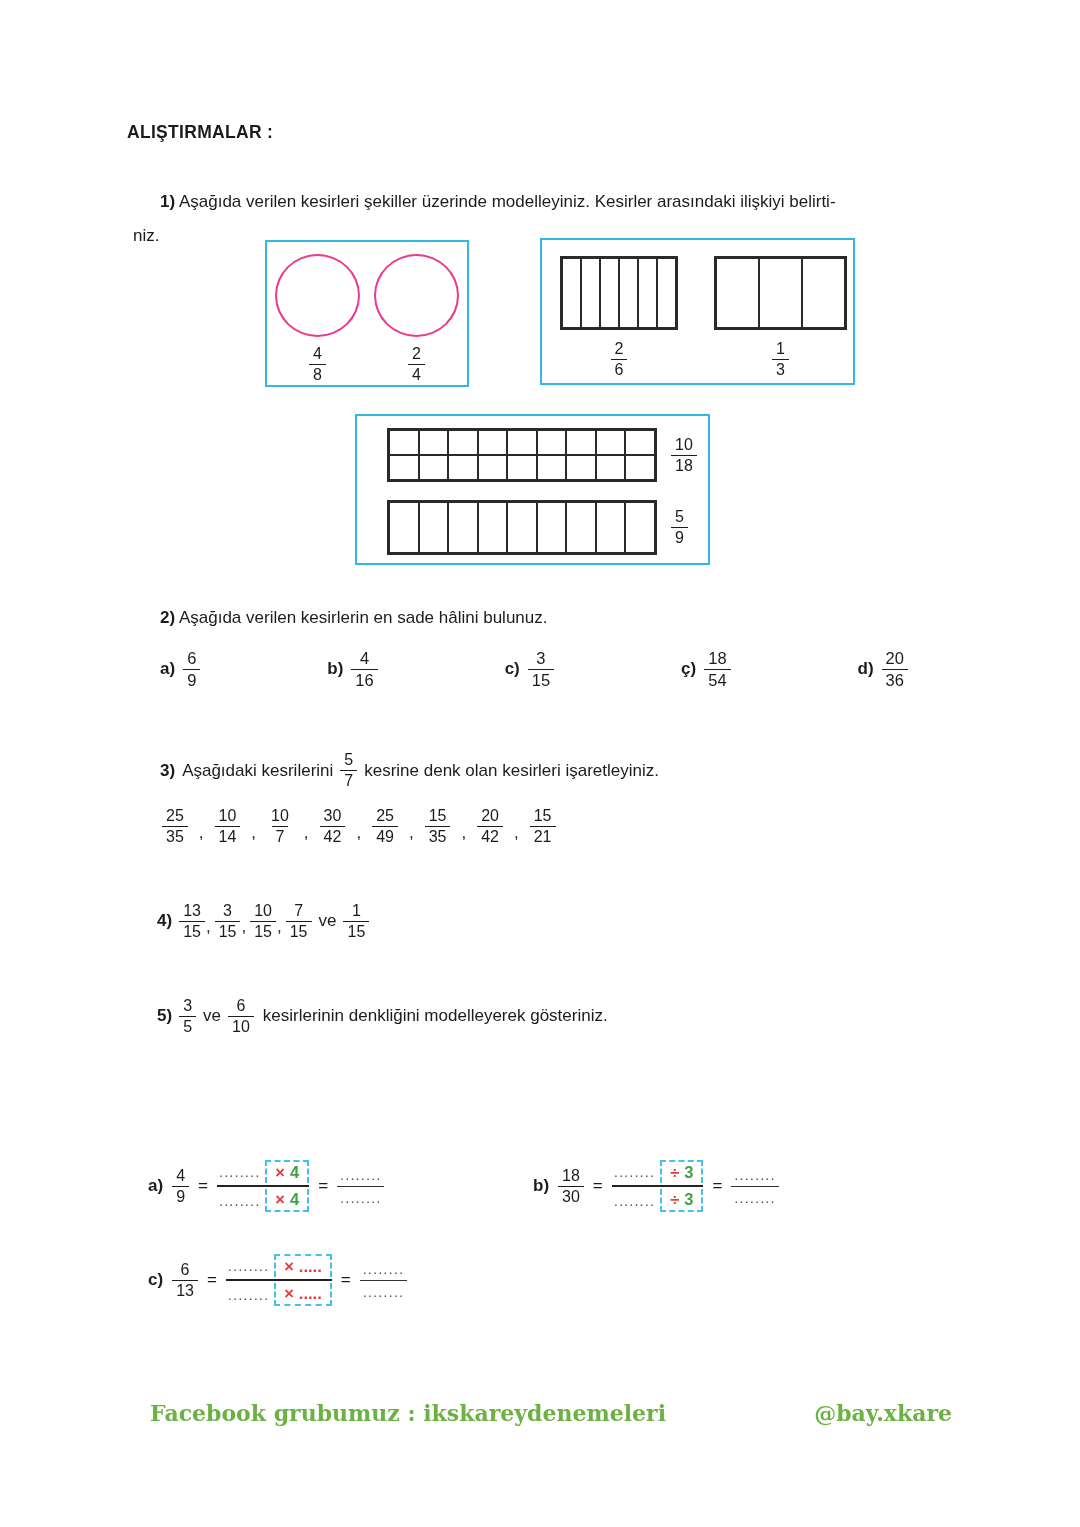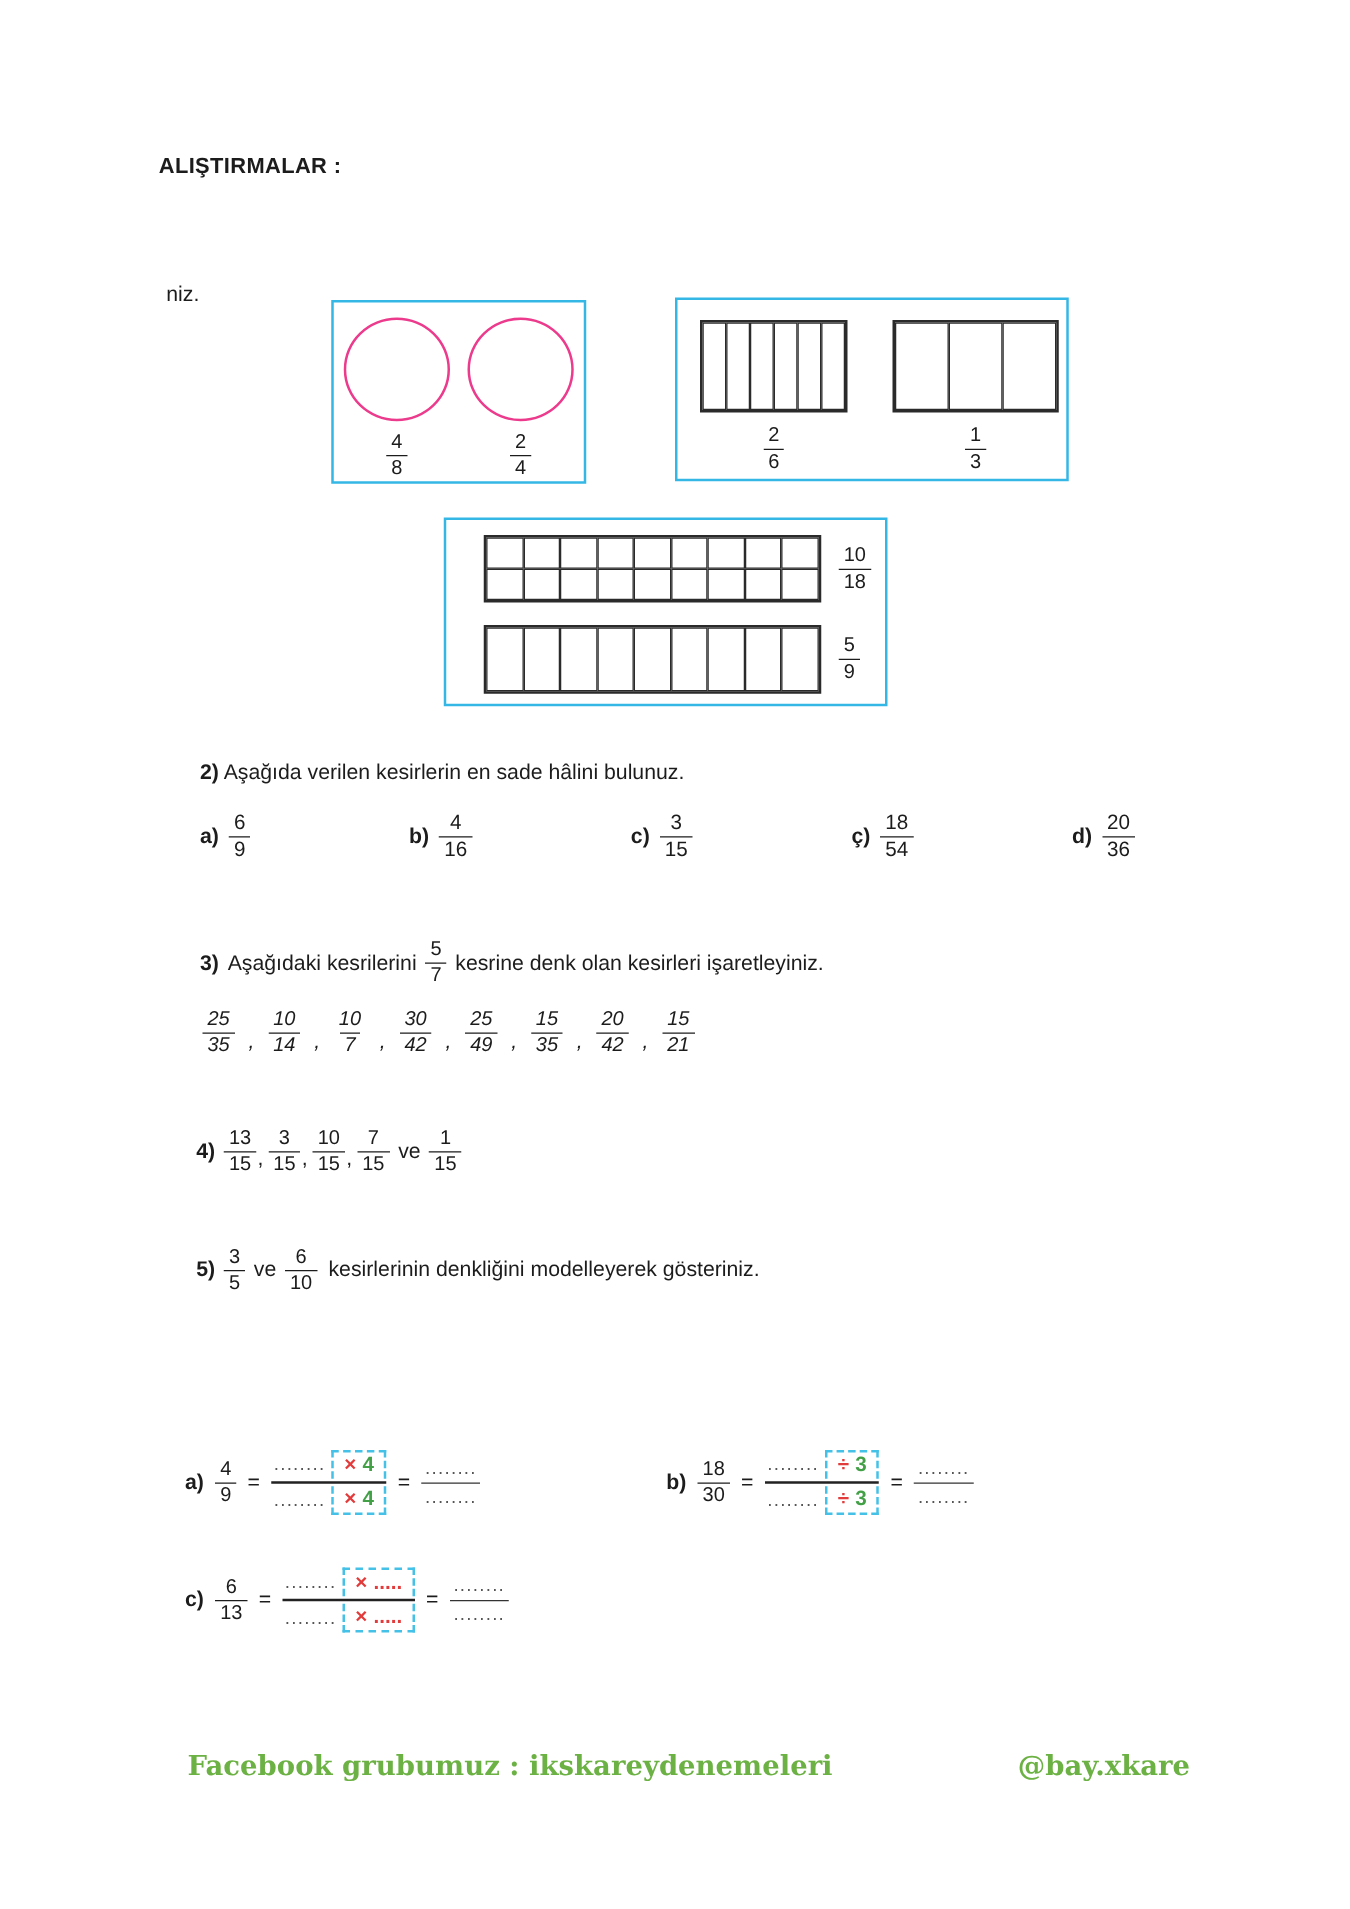--- a/index.html
+++ b/index.html
@@ -29,21 +29,21 @@
   .cols-9 { grid-template-columns:repeat(9,1fr); }
   .row-flex { display:flex; align-items:center; }
 
   .heading { position:absolute; display:flex; align-items:center; gap:7px; white-space:nowrap; }
   .textline { position:absolute; white-space:nowrap; }
 
   .q2row { position:absolute; left:160px; top:648px; width:748px; display:flex; justify-content:space-between; align-items:center; }
   .qitem { display:flex; align-items:center; gap:8px; }
   .qitem .frac { font-size:16.5px; }
 
-  .q3row { position:absolute; left:162px; top:806px; display:flex; align-items:flex-end; gap:11px;font-style:italic; }
+  .q3row { position:absolute; left:162px; top:806px; display:flex; align-items:flex-end; gap:11px; }
   .comma { align-self:center; margin-top:12px; }
 
   .q45row { position:absolute; display:flex; align-items:center; white-space:nowrap; }
   .q45row .lbl { margin-right:7px; }
   .q45row .tightcomma { margin:12px 4px 0 1px; }
   .q45row .conj { margin:16px 7px; }
   .q45row .after { margin-left:9px; }
 
   
   .q6row { position:absolute; display:flex; align-items:center; gap:9px; white-space:nowrap; }
@@ -64,20 +64,24 @@
   .footer-left { left:150px; }
   .footer-right { right:128px; }
 </style>
 </head>
 <body>
 
 <div class="page">
 
   <div class="abs" style="left:127px;top:122px;font-weight:bold;font-size:17.5px;letter-spacing:0.3px">ALIŞTIRMALAR :</div>
 
+  <div class="textline" style="left:160px;top:192px">
+    <b>1)</b>
+    <span>Aşağıda verilen kesirleri şekiller üzerinde modelleyiniz. Kesirler arasındaki ilişkiyi belirti-</span>
+  </div>
   <div class="textline" style="left:133px;top:226px">
     <span>niz.</span>
   </div>
 
   <div class="model-box" style="left:265px;top:240px;width:204px;height:147px;display:flex;justify-content:center;gap:14px;padding-top:12px">
     <div class="mcol">
       <div class="circle"></div>
       <span class="frac">
         <span class="num">4</span>
         <span class="den">8</span>

